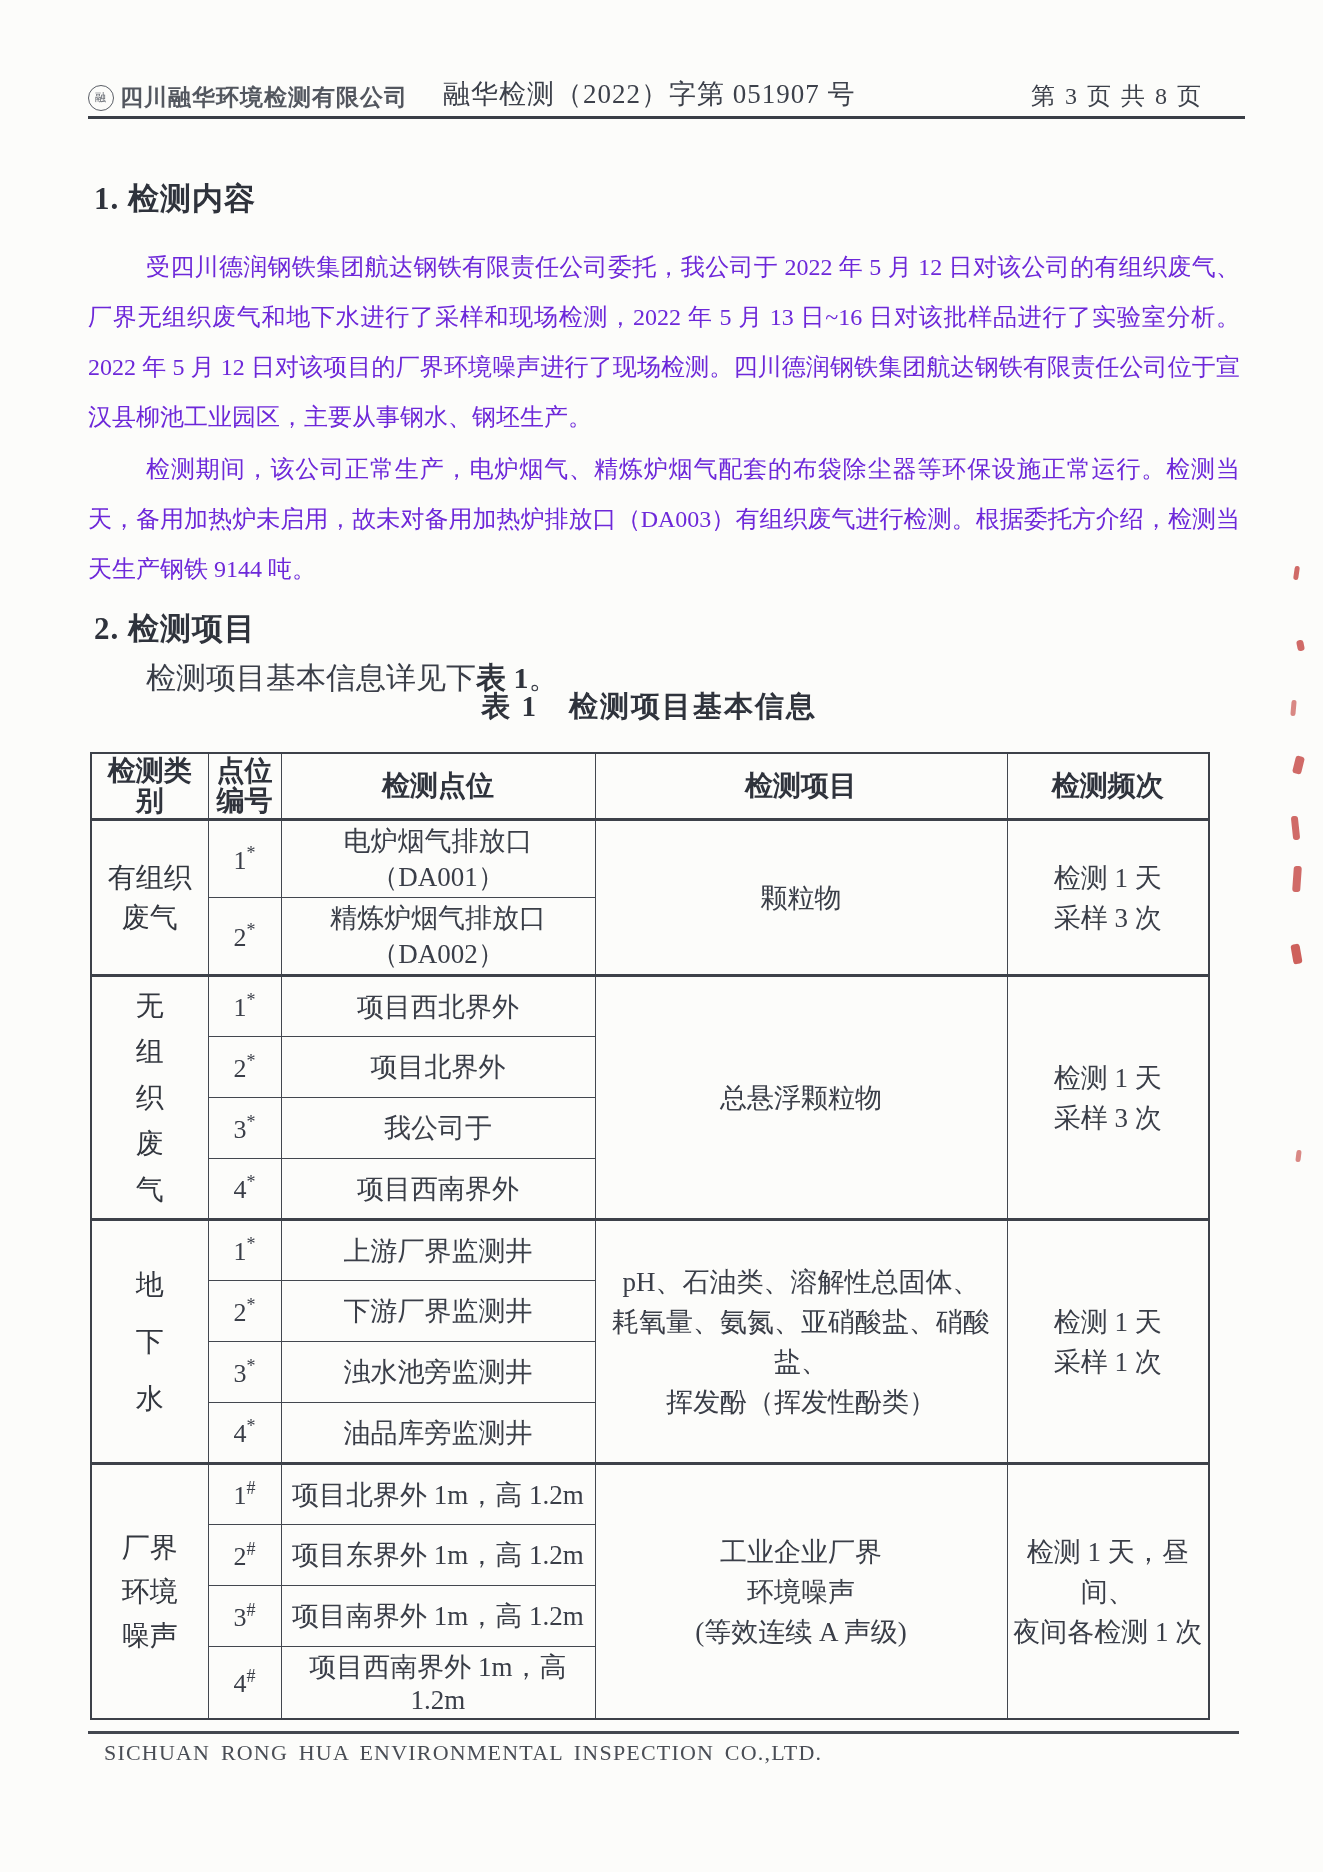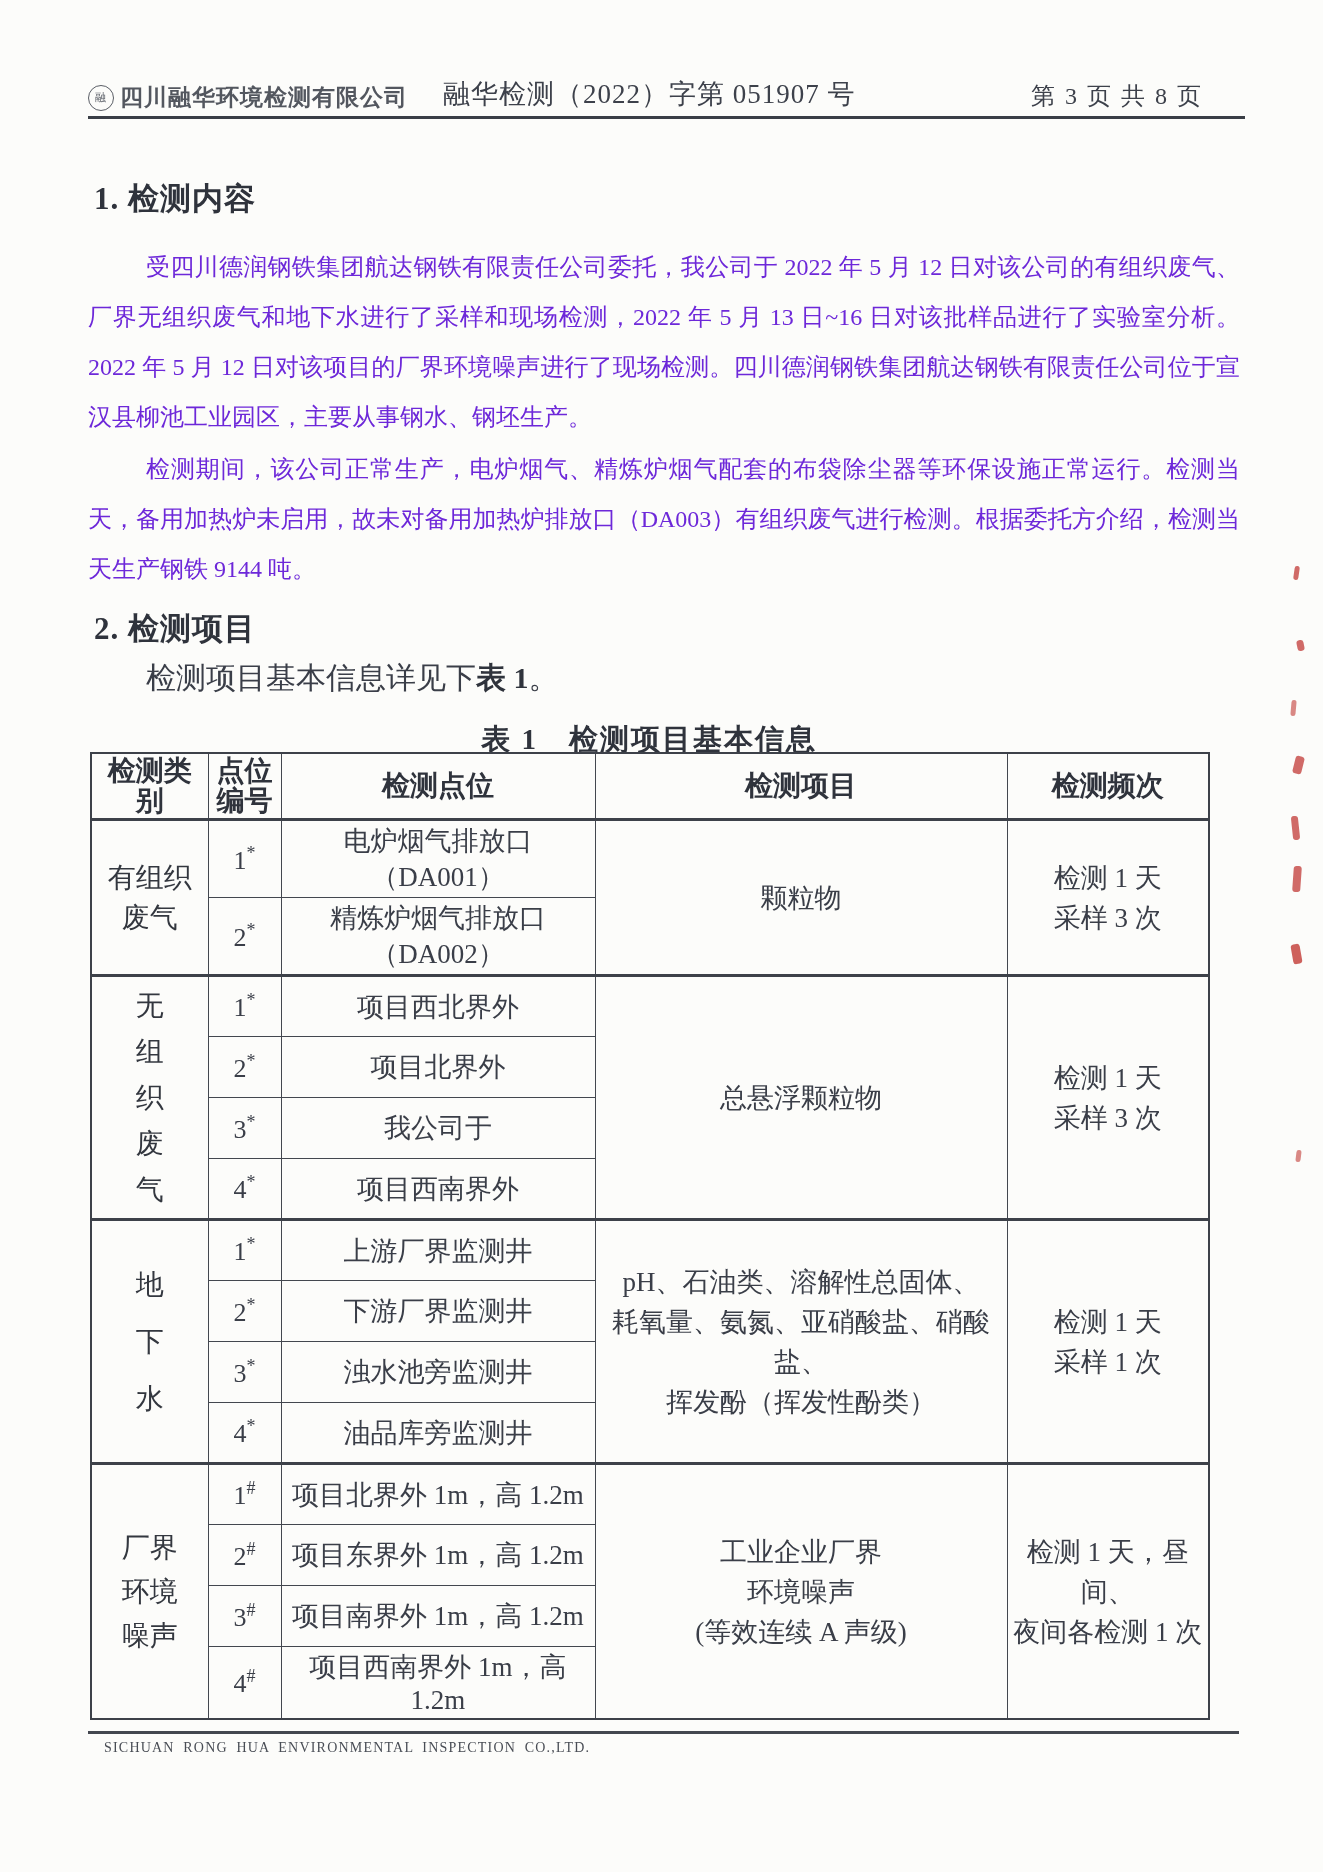--- a/index.html
+++ b/index.html
@@ -48,21 +48,21 @@
     text-indent:58px;color:#6d28d9;
   }
   .p1{top:242px;}
   .p2{top:444px;}
   .intro-line{
     position:absolute;left:88px;top:658px;width:1152px;
     font-size:30px;text-indent:58px;
   }
   .intro-line b{font-weight:bold;color:#2f333c;}
   .tbl-caption{
-    position:absolute;left:90px;top:720px;width:1118px;
+    position:absolute;left:90px;top:687px;width:1118px;
     text-align:center;font-size:29px;font-weight:bold;color:#2f333c;letter-spacing:2px;
   }
   
   .tbl-wrap{position:absolute;left:90px;top:752px;width:950px;}
   table.main{
     border-collapse:collapse;table-layout:fixed;width:1118px;
     font-size:27px;color:#3a3e48;
   }
   table.main td,table.main th{
     border:1.5px solid #43474f;
@@ -82,21 +82,21 @@
   td.cat-v3{line-height:57px;}
   td.cat-l3{line-height:44px;}
   td.item{line-height:40px;}
   td.freq{line-height:40px;}
   td.pt{font-size:26px;}
   td.pt sup{font-size:18px;}
   
   .ftr-rule{position:absolute;left:88px;right:84px;top:1731px;height:2.5px;background:#43474f;}
   .ftr-text{
     position:absolute;left:104px;top:1740px;
-    font-size:14px;color:#494d55;letter-spacing:1.2px;word-spacing:4px;
+    font-size:22px;color:#494d55;letter-spacing:1.2px;word-spacing:4px;
   }
   
   .red-mark{position:absolute;background:#c23a35;opacity:.75;border-radius:3px;}
   .rm1{left:1294px;top:566px;width:5px;height:14px;transform:rotate(8deg);}
   .rm2{left:1297px;top:640px;width:7px;height:11px;transform:rotate(-12deg);}
   .rm3{left:1291px;top:700px;width:5px;height:16px;transform:rotate(5deg);opacity:.6;}
   .rm4{left:1294px;top:756px;width:9px;height:18px;transform:rotate(14deg);}
   .rm5{left:1292px;top:816px;width:7px;height:24px;transform:rotate(-6deg);}
   .rm6{left:1293px;top:866px;width:8px;height:26px;transform:rotate(4deg);}
   .rm7{left:1292px;top:944px;width:9px;height:20px;transform:rotate(-10deg);opacity:.8;}

